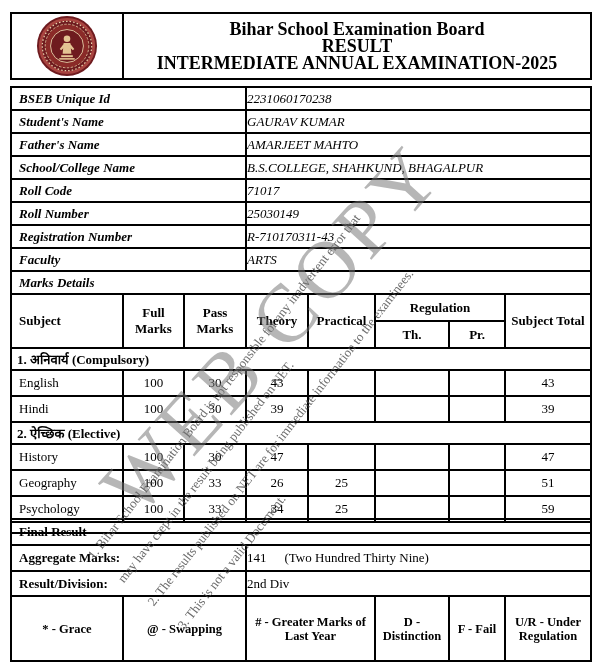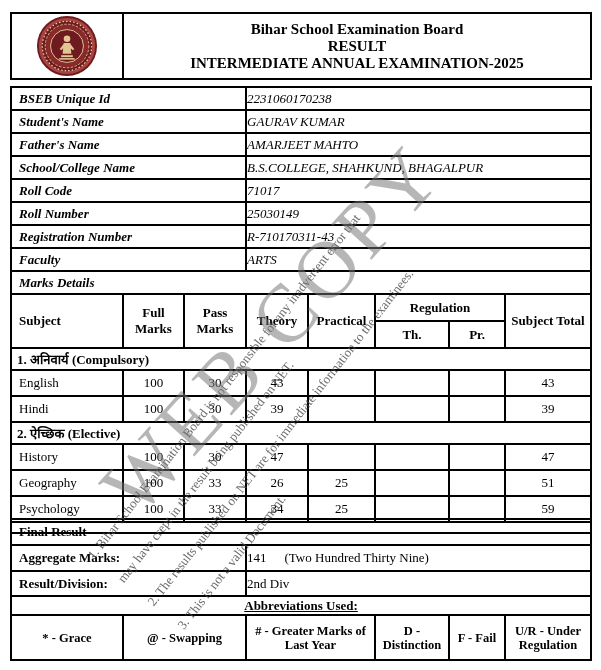--- a/index.html
+++ b/index.html
@@ -42,40 +42,40 @@
     justify-content: center;
   }
   .title-cell {
     flex: 1;
     display: flex;
     flex-direction: column;
     align-items: center;
     justify-content: center;
     text-align: center;
     font-weight: bold;
-    font-size: 15px;
+    font-size: 18px;
     line-height: 17px;
   }
   .t-main { top: 86px; }
   .t-final { top: 518px; }
 
   .lbl { font-weight: bold; padding-left: 7px; text-align: left; }
   .val { text-align: left; }
   .rowh { height: 23px; font-style: italic; }
   .hdr { font-weight: bold; text-align: center; }
   .hdr-subject { font-weight: bold; text-align: left; padding-left: 7px; }
   .sec { font-weight: bold; text-align: left; padding-left: 5px; height: 20px; font-size: 13px; border-radius: 11px; }
   .subj { text-align: left; padding-left: 7px; height: 24px; }
   .num { text-align: center; height: 24px; }
   .emptyrow { height: 9px; }
   .fr-row { height: 26px; }
   .abbr-title { font-weight: bold; text-align: center; text-decoration: underline; height: 17px; font-size: 13px; }
   .abbr-cell {
     font-weight: bold; text-align: center; font-size: 12.5px;
-    line-height: 14px; height: 31px; padding: 6px 3px; vertical-align: middle;
+    line-height: 14px; height: 31px; padding: 16px 3px; vertical-align: middle;
   }
   .agg-words { margin-left: 18px; }
 
   .watermark {
     position: absolute;
     left: 272px; top: 330px;
     transform: translate(-50%, -50%) rotate(-48deg);
     font-size: 82px;
     letter-spacing: 5px;
     white-space: nowrap;
@@ -267,23 +267,20 @@
     <td class="lbl" colspan="3">Aggregate Marks:</td>
     <td class="val" colspan="5">
       <span>141</span><span class="agg-words">(Two Hundred Thirty Nine)</span>
     </td>
   </tr>
   <tr style="height:25px">
     <td class="lbl" colspan="3">Result/Division:</td>
     <td class="val" colspan="5">2nd Div</td>
   </tr>
   <tr>
-    <td class="abbr-title" colspan="8">Abbreviations Used:</td>
-  </tr>
-  <tr>
     <td class="abbr-cell">* - Grace</td>
     <td class="abbr-cell" colspan="2">@ - Swapping</td>
     <td class="abbr-cell" colspan="2"># - Greater Marks of Last Year</td>
     <td class="abbr-cell">D - Distinction</td>
     <td class="abbr-cell">F - Fail</td>
     <td class="abbr-cell">U/R - Under Regulation</td>
   </tr>
 </tbody>
   </table>
 

